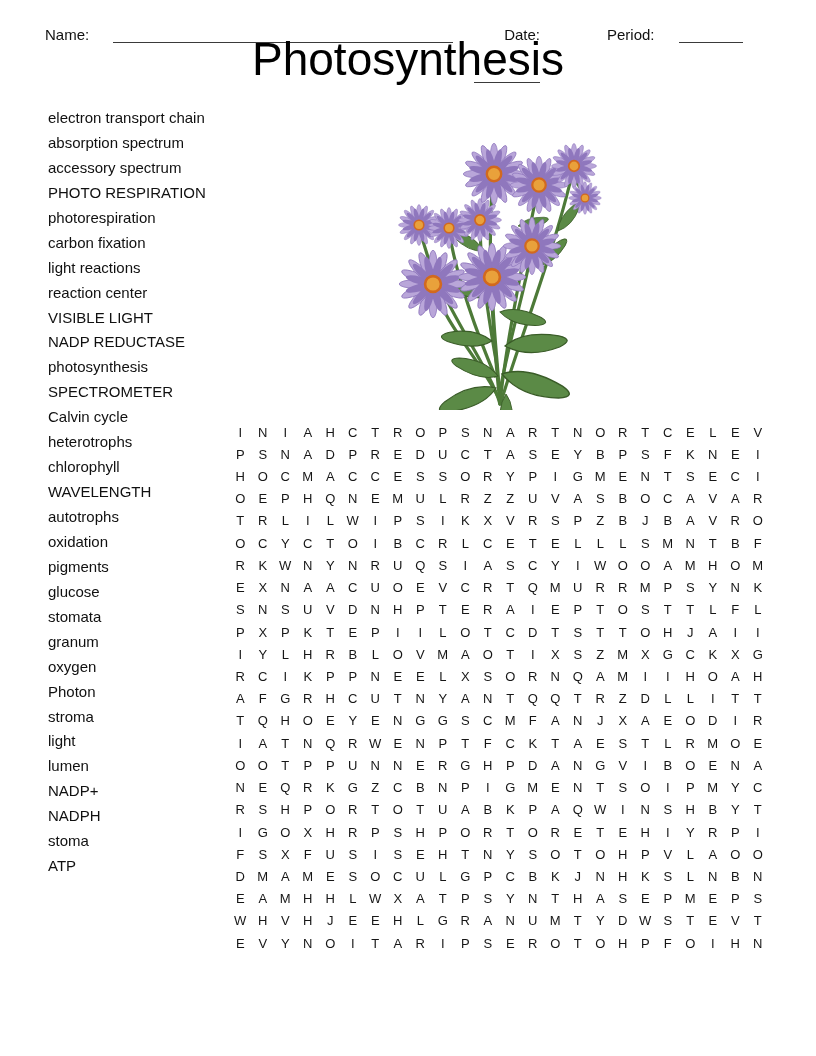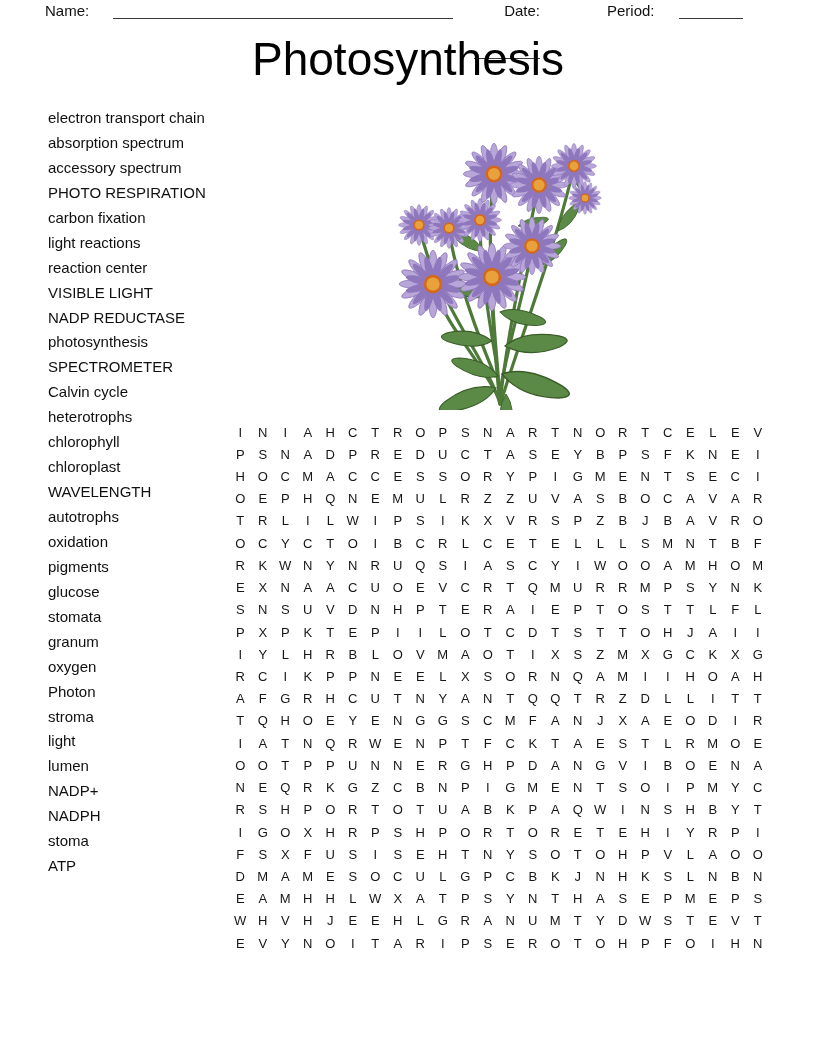--- a/index.html
+++ b/index.html
@@ -1,20 +1,20 @@
 <!DOCTYPE html>
 <html><head>
 <meta charset="utf-8">
 <style>
   html,body{margin:0;padding:0;background:#ffffff;}
   .page{
     position:relative;width:816px;height:1056px;background:#ffffff;
     font-family:"Liberation Sans","DejaVu Sans",sans-serif;color:#000;overflow:hidden;
   }
-  .hdr-field{position:absolute;display:flex;align-items:flex-end;gap:24px;font-size:15px;color:#111;}
+  .hdr-field{position:absolute;display:flex;align-items:flex-end;gap:24px;font-size:15px;color:#111;margin-top:24px;}
   #f-name{left:45px;top:2px;}
   #f-date{left:474px;top:2px;flex-direction:column;}
   #f-period{left:607px;top:2px;align-items:flex-end;}
   .hdr-label{line-height:17px;}
   .blank{display:inline-block;border-bottom:1.5px solid #3a3a3a;height:15px;}
   .blank-name{width:340px;}
   .blank-date{width:66px;}
   .blank-period{width:64px;}
   .title{
     position:absolute;top:32px;left:0;width:100%;text-align:center;margin:0;
@@ -51,31 +51,31 @@
     <span class="blank blank-period"></span>
   </div>
 
   <h1 class="title">Photosynthesis</h1>
 
   <ul class="word-list" id="word-list">
       <li>electron transport chain</li>
       <li>absorption spectrum</li>
       <li>accessory spectrum</li>
       <li>PHOTO RESPIRATION</li>
+      <li>photorespiration</li>
       <li>carbon fixation</li>
       <li>light reactions</li>
       <li>reaction center</li>
       <li>VISIBLE LIGHT</li>
       <li>NADP REDUCTASE</li>
       <li>photosynthesis</li>
       <li>SPECTROMETER</li>
       <li>Calvin cycle</li>
       <li>heterotrophs</li>
       <li>chlorophyll</li>
-      <li>chloroplast</li>
       <li>WAVELENGTH</li>
       <li>autotrophs</li>
       <li>oxidation</li>
       <li>pigments</li>
       <li>glucose</li>
       <li>stomata</li>
       <li>granum</li>
       <li>oxygen</li>
       <li>Photon</li>
       <li>stroma</li>

